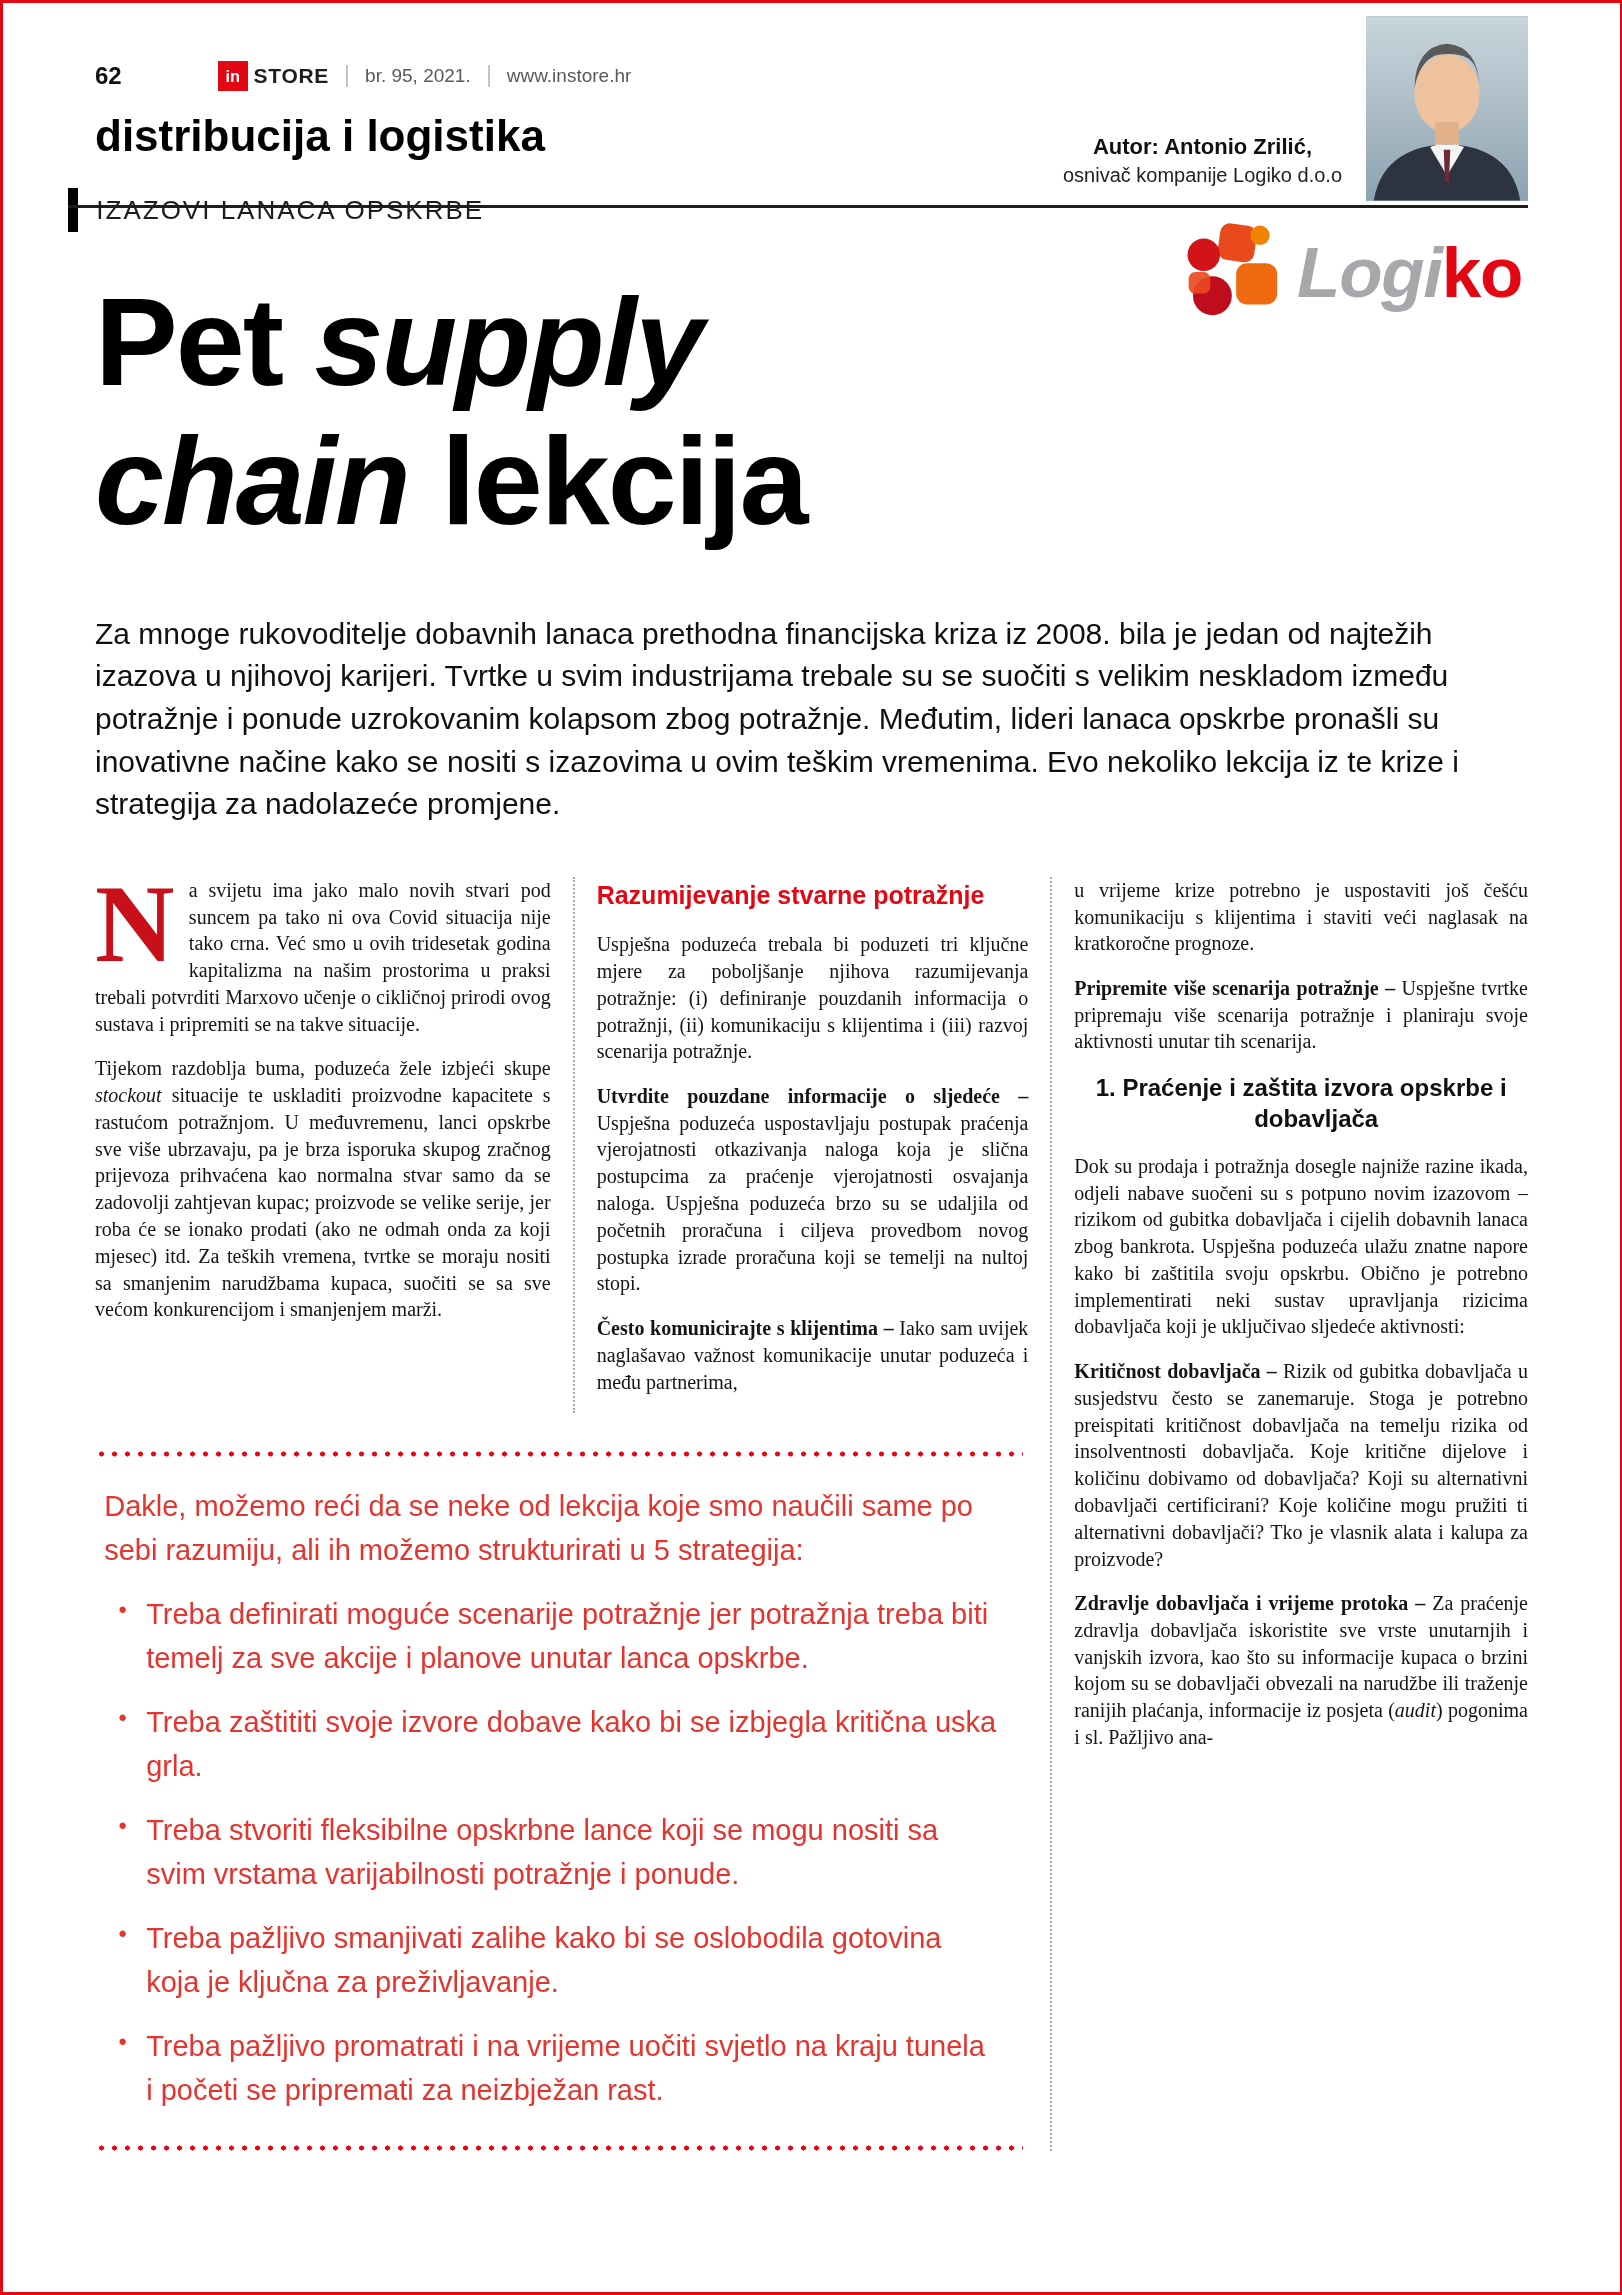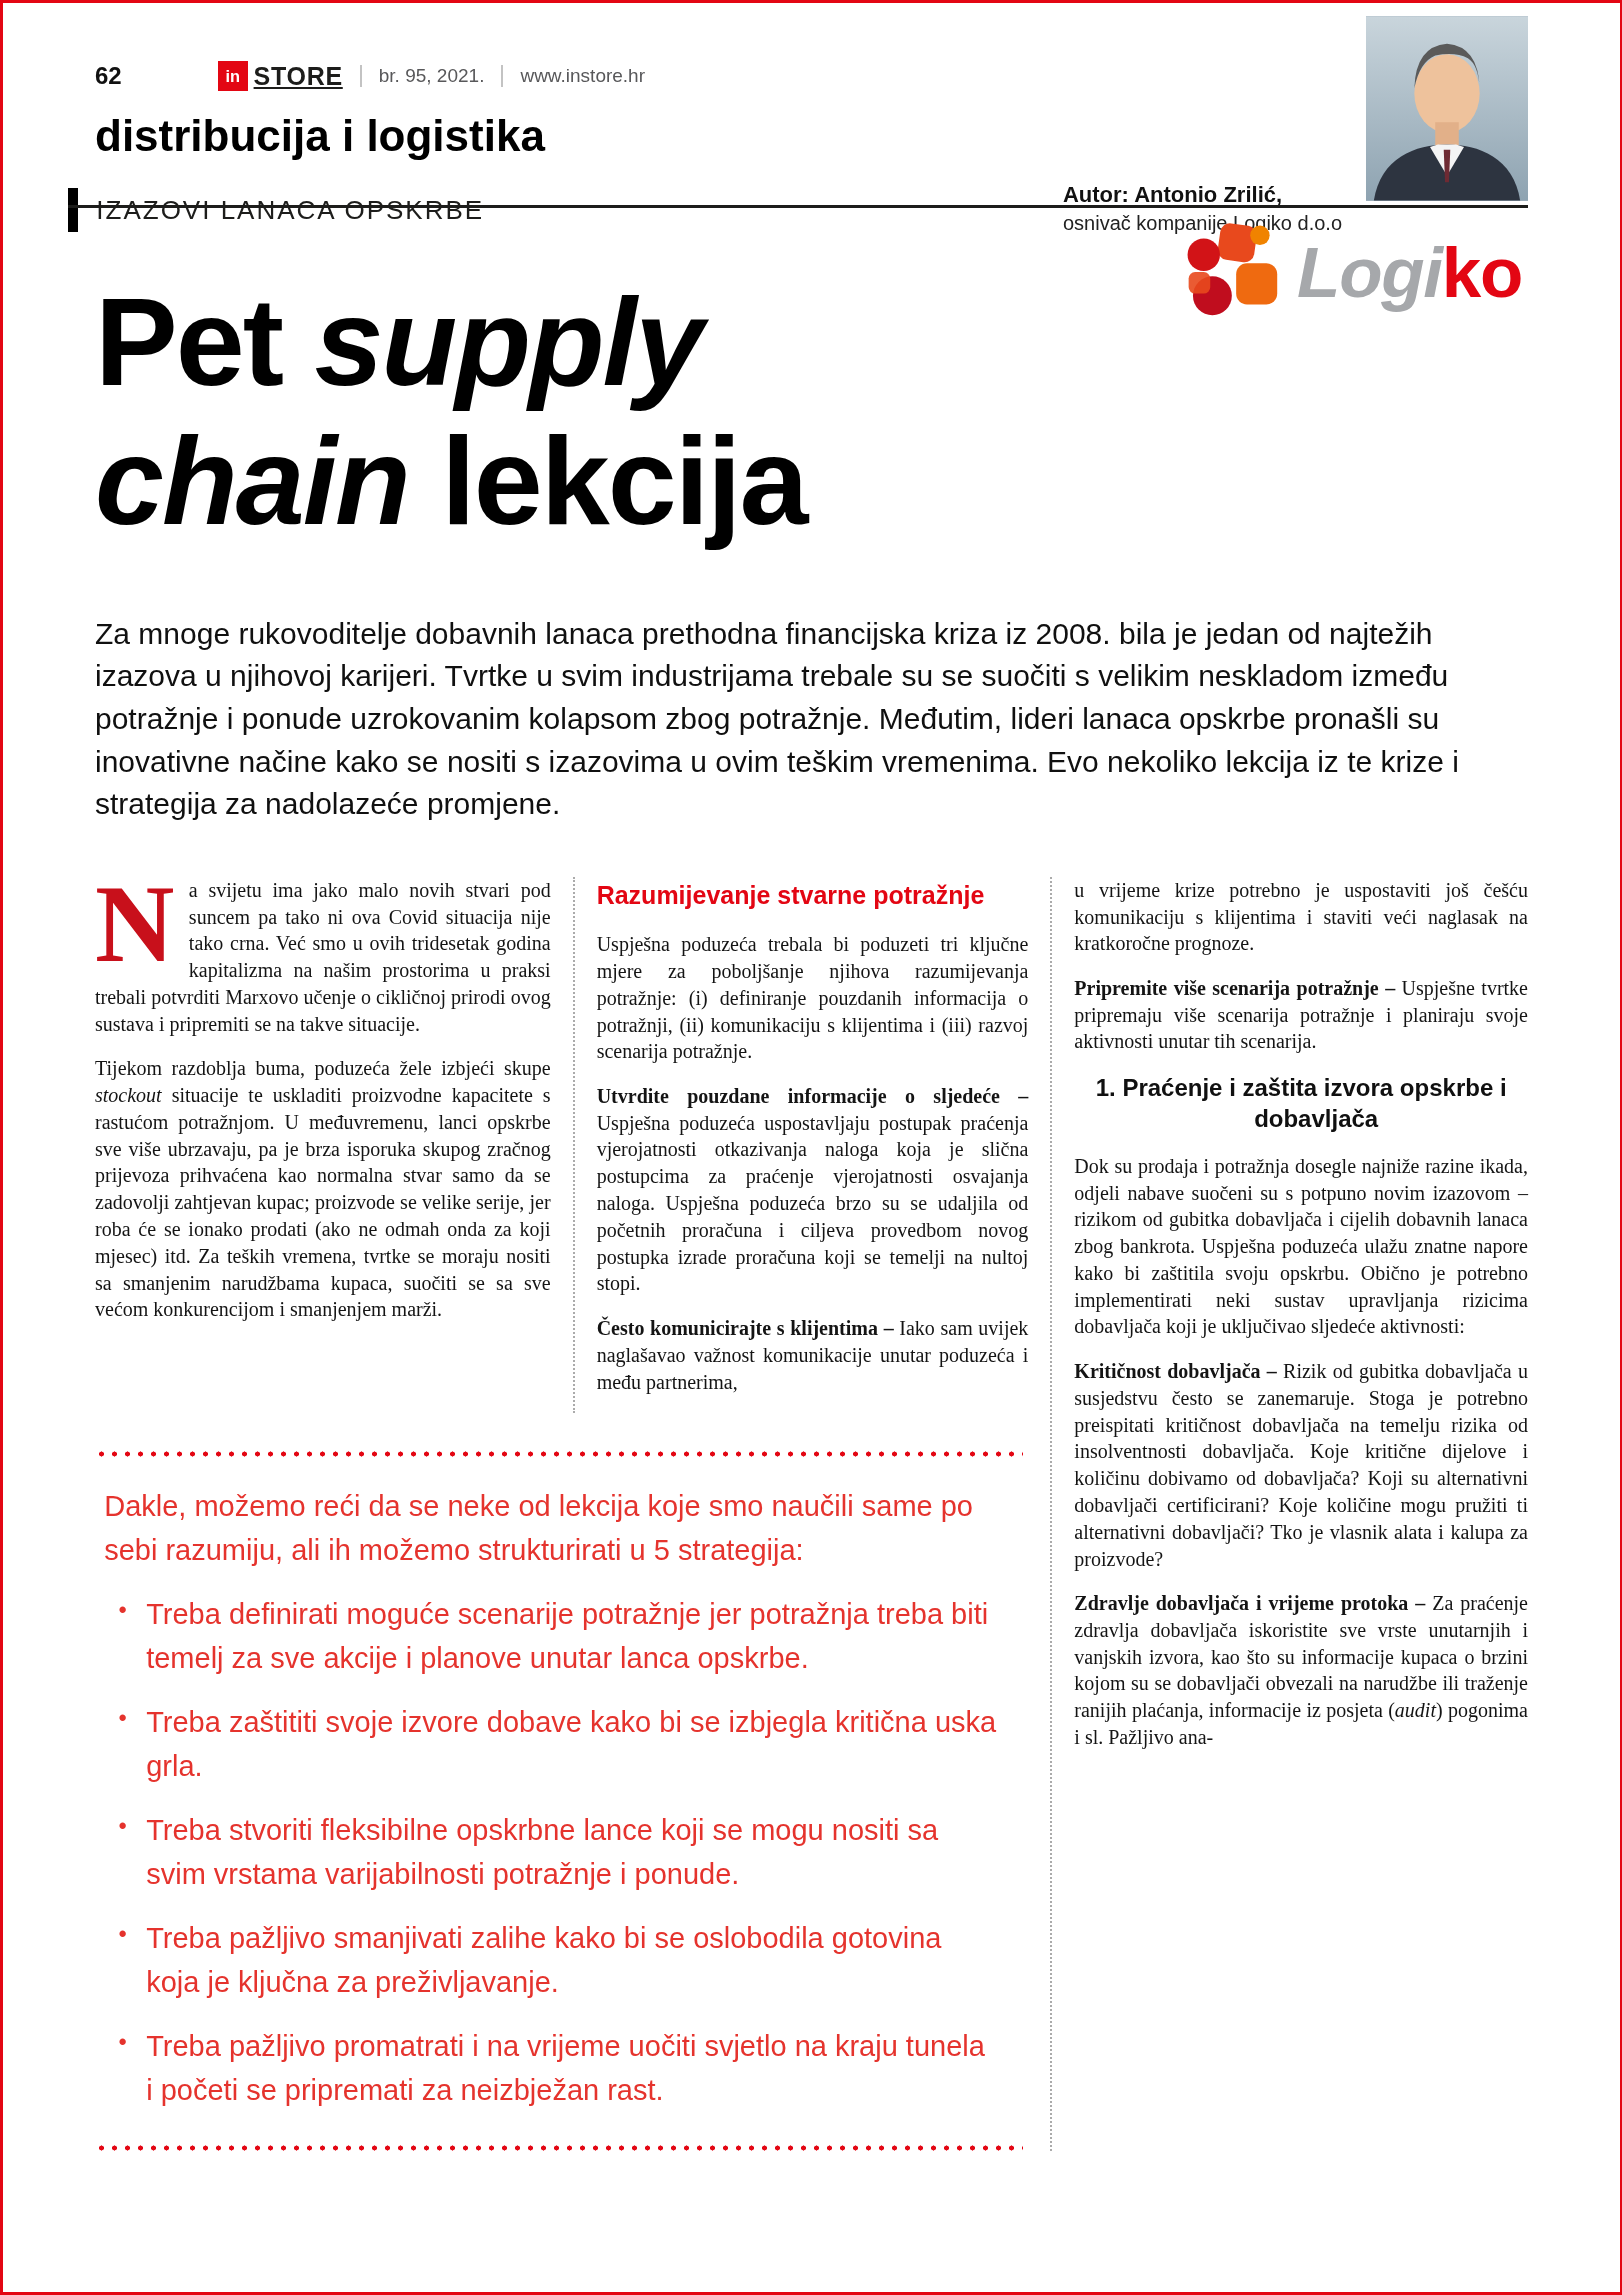--- a/index.html
+++ b/index.html
@@ -15,29 +15,29 @@
     overflow:hidden;
   }
   .inner{padding:0 92px;}
 
   
   .header-top{display:flex;align-items:center;gap:17px;padding-top:58px;}
   .page-num{font-size:24px;font-weight:bold;color:#111;}
   .instore{display:flex;align-items:center;gap:5.9px;margin-left:79px;}
   .instore-mark{width:30px;height:30px;background:#e30613;color:#fff;font-weight:bold;
     font-size:16.4px;display:flex;align-items:center;justify-content:center;border-radius:0;}
-  .instore-name{font-size:25px;font-weight:bold;letter-spacing:0.7px;color:#1d1d1b;text-decoration:underline;}
+  .instore-name{font-size:21px;font-weight:bold;letter-spacing:0.7px;color:#1d1d1b;}
   .sep{width:2px;height:22px;background:#c3c3c3;}
   .meta{font-size:19px;color:#58585a;}
 
   .section-title{margin:19.6px 0 0;font-size:44px;font-weight:bold;color:#000;}
 
   .rule{position:absolute;left:65px;right:92px;top:202px;height:3.3px;background:#1d1d1b;}
 
-  .author{position:absolute;top:131px;right:278px;text-align:left;margin-top:48px;}
+  .author{position:absolute;top:131px;right:278px;text-align:center;}
   .author-name{font-size:22px;font-weight:bold;color:#111;}
   .author-role{font-size:20px;margin-top:3.9px;color:#222;}
 
   .photo{position:absolute;top:13px;right:92px;width:162px;height:185px;overflow:hidden;background:#aebdc8;}
   .photo svg{display:block;}
 
   
   .kicker-row{display:flex;align-items:center;gap:18.3px;margin-top:27.5px;}
   .tick{width:10.5px;height:44px;background:#000;margin-left:-27.5px;flex:none;}
   .kicker{font-size:26px;letter-spacing:2px;color:#1d1d1b;}

